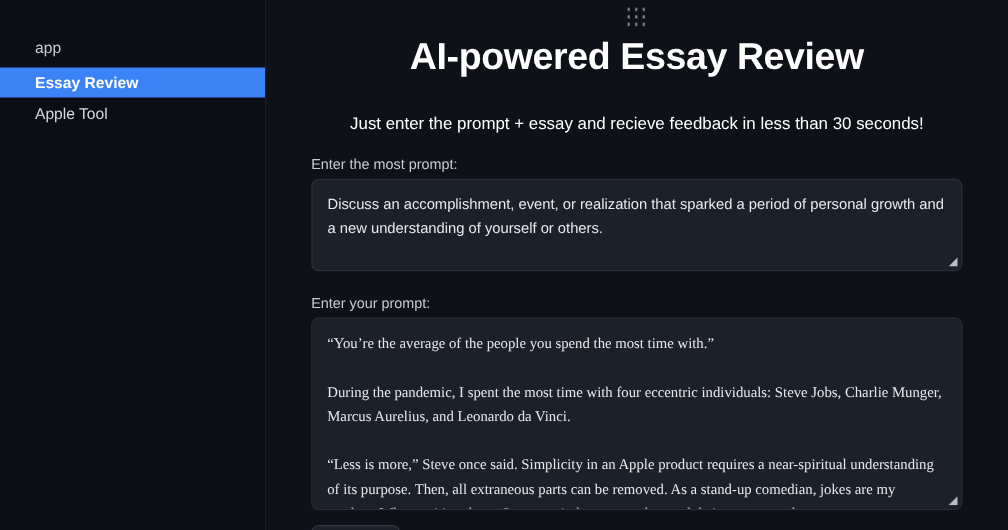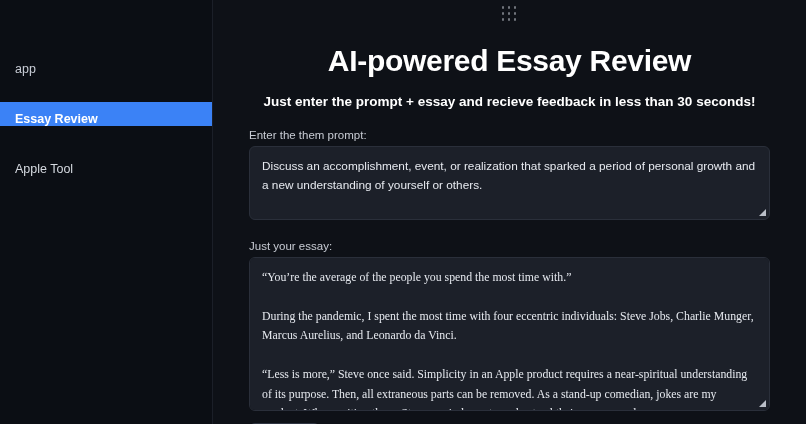--- a/index.html
+++ b/index.html
@@ -23,29 +23,28 @@
     height: 424px;
     background: #0b0e14;
     border-right: 1px solid #1b1f28;
     padding: 26px 0 0 0;
     flex: 0 0 213px;
     position: relative;
   }
   .nav-item {
     height: 24px;
     display: flex;
-    align-items: flex-end;
-    padding: 0 15px;
+    align-items: center;
+    padding: 0 28px;
     color: #d5d9e0;
     font-size: 12.5px;
     margin-bottom: 1px;
     cursor: pointer;
     border-radius: 0;
     white-space: nowrap;
-    margin-top: 26px;
   }
   .nav-item.app-root {
     color: #c9cdd6;
     margin-bottom: 4px;
   }
   .nav-item.selected {
     background: #3b82f6;
     color: #ffffff;
     font-weight: bold;
   }
@@ -74,33 +73,33 @@
   .grip i {
     display: block;
     width: 2.5px; height: 2.5px;
     border-radius: 50%;
     background: #c2c7d0;
   }
   .content {
     padding: 28px 36px 0 36px;
   }
   h1.title {
-    margin: 15px;
+    margin: 0;
     text-align: center;
     font-size: 30px;
     line-height: 1.2;
     font-weight: bold;
     color: #ffffff;
     letter-spacing: -0.3px;
   }
   h3.subtitle {
-    margin: 11px 0 0 0;
+    margin: 27px 0 0 0;
     text-align: center;
     font-size: 13.5px;
-    font-weight: bold;
+    font-weight: normal;
     color: #ffffff;
   }
   .field-label {
     margin: 20px 0 5px 0;
     font-size: 11.5px;
     color: #c8ccd4;
   }
   .ta-wrap { position: relative; }
   textarea.box {
     width: 100%;
@@ -176,27 +175,27 @@
       <i></i>
       <i></i>
       <i></i>
     </div>
 
     <div class="content">
 
       <h1 class="title">AI-powered Essay Review</h1>
       <h3 class="subtitle">Just enter the prompt + essay and recieve feedback in less than 30 seconds!</h3>
 
-      <div class="field-label">Enter the them prompt:</div>
+      <div class="field-label">Enter the most prompt:</div>
       <div class="ta-wrap">
         <textarea class="box prompt-box" placeholder="" style="">Discuss an accomplishment, event, or realization that sparked a period of personal growth and a new understanding of yourself or others.</textarea>
         <div class="resize-handle"></div>
       </div>
 
-      <div class="field-label">Just your essay:</div>
+      <div class="field-label">Enter your prompt:</div>
       <div class="ta-wrap">
         <textarea class="box essay-box" placeholder="" style="">“You’re the average of the people you spend the most time with.”
 
 During the pandemic, I spent the most time with four eccentric individuals: Steve Jobs, Charlie Munger, Marcus Aurelius, and Leonardo da Vinci.
 
 “Less is more,” Steve once said. Simplicity in an Apple product requires a near-spiritual understanding of its purpose. Then, all extraneous parts can be removed. As a stand-up comedian, jokes are my product. When writing them, Steve reminds me to understand their essence and</textarea>
         <div class="resize-handle"></div>
       </div>
 
       <div class="submit-row">

